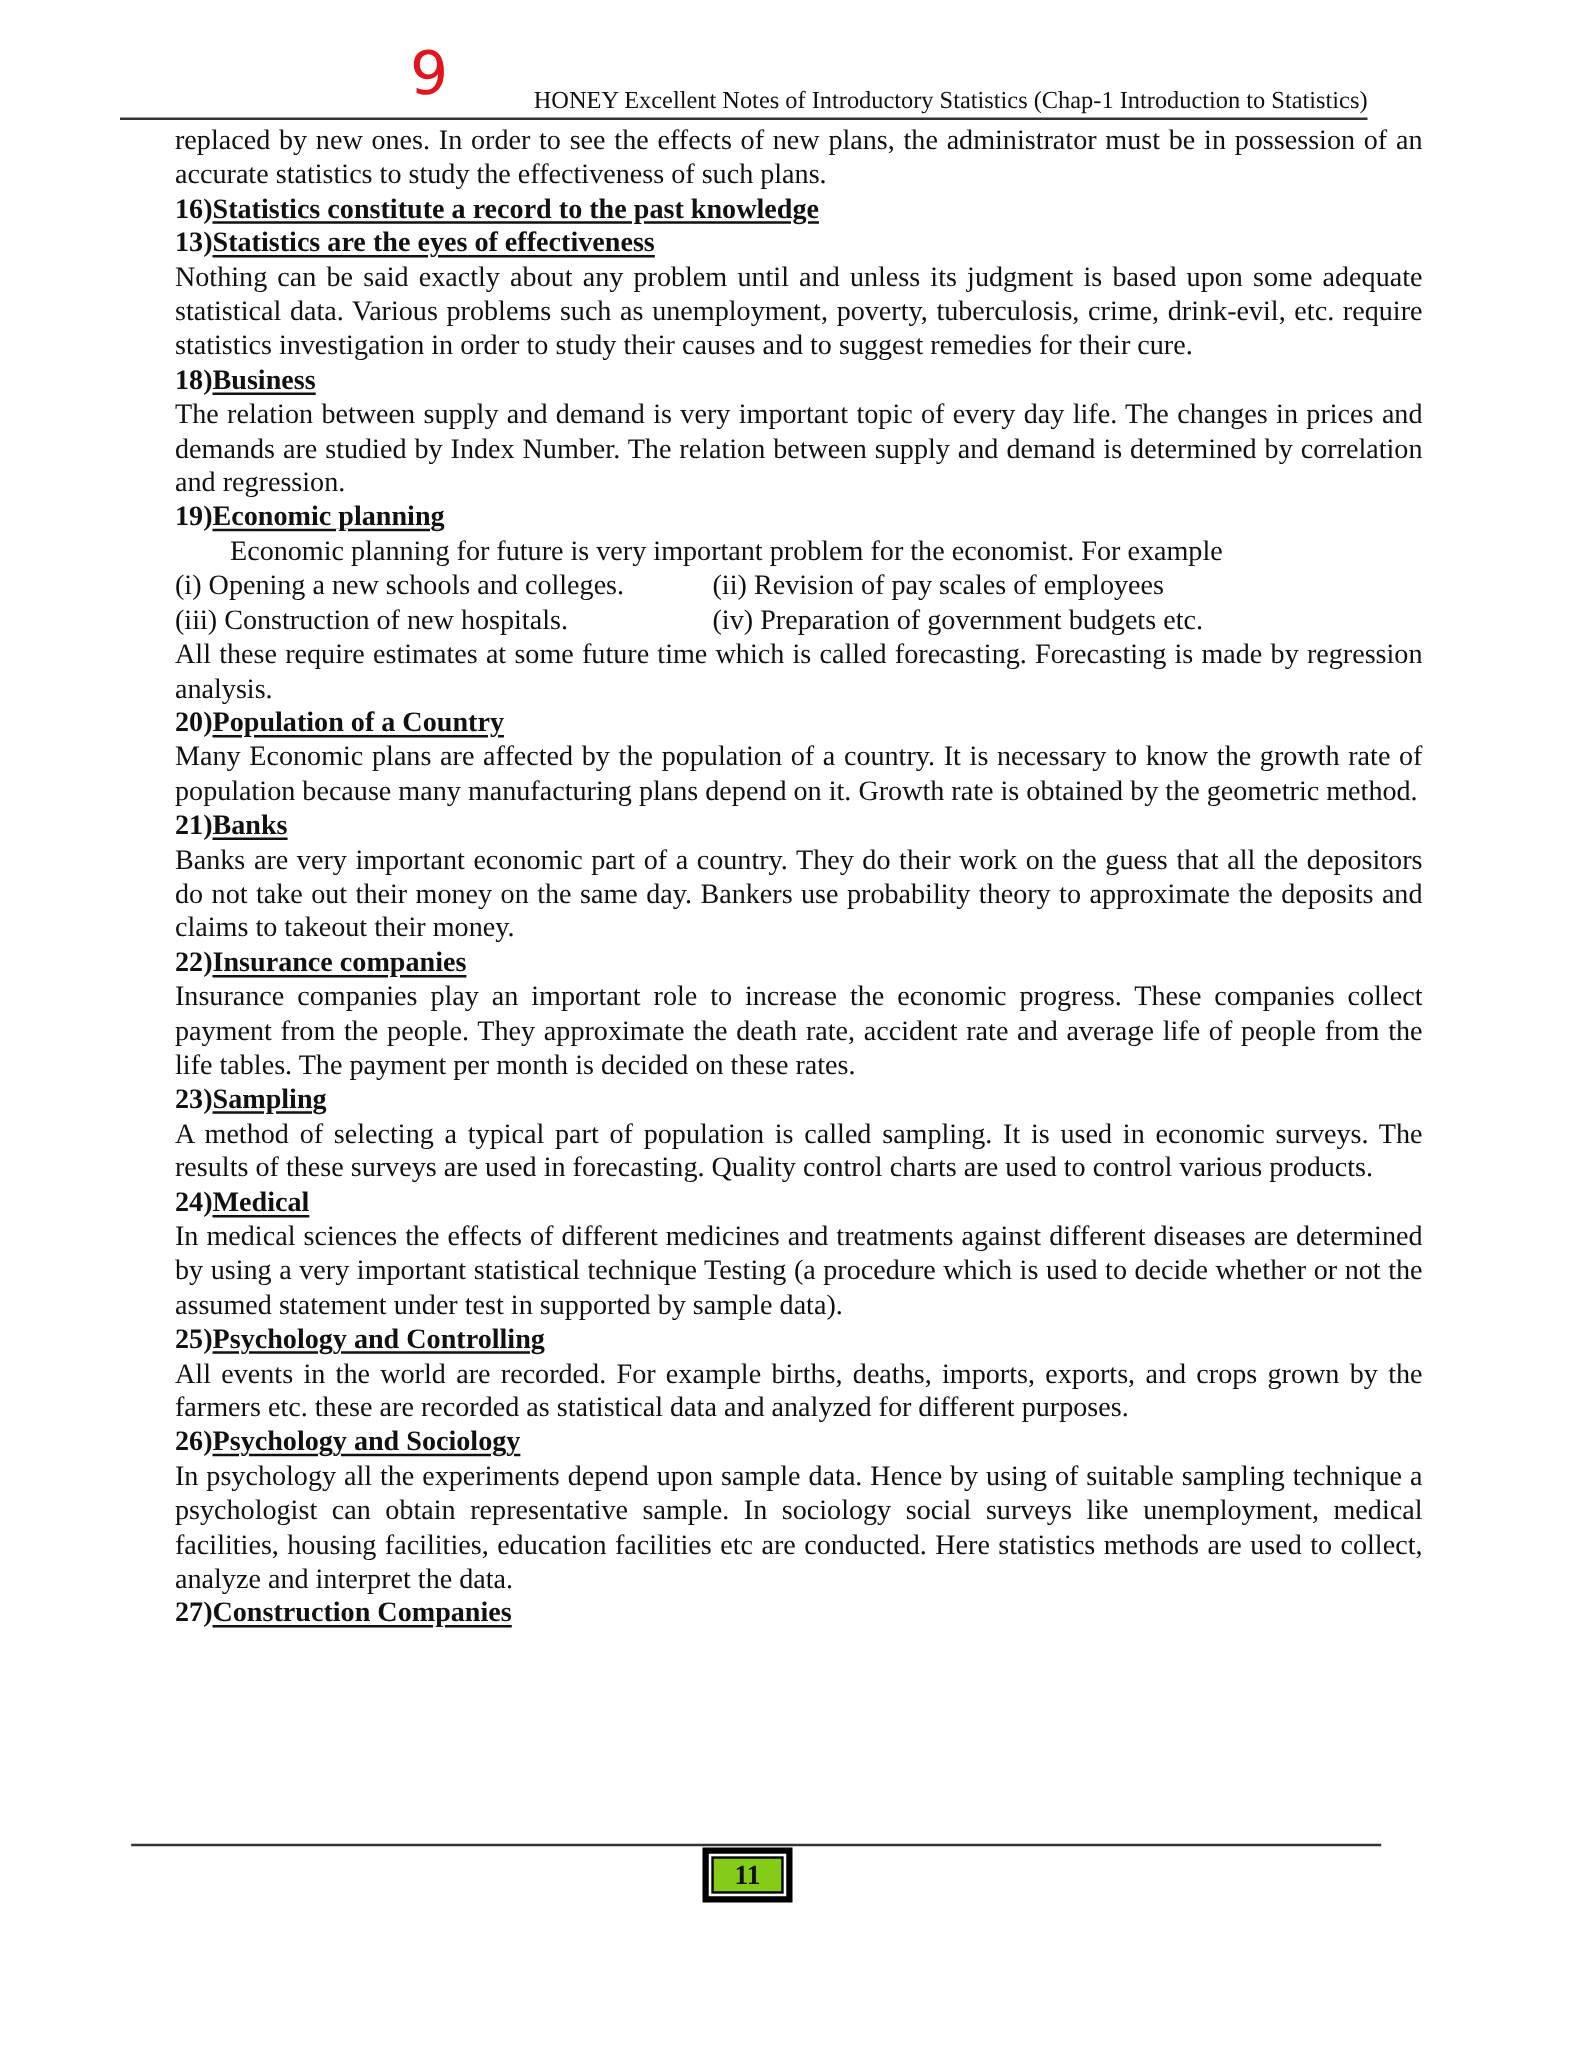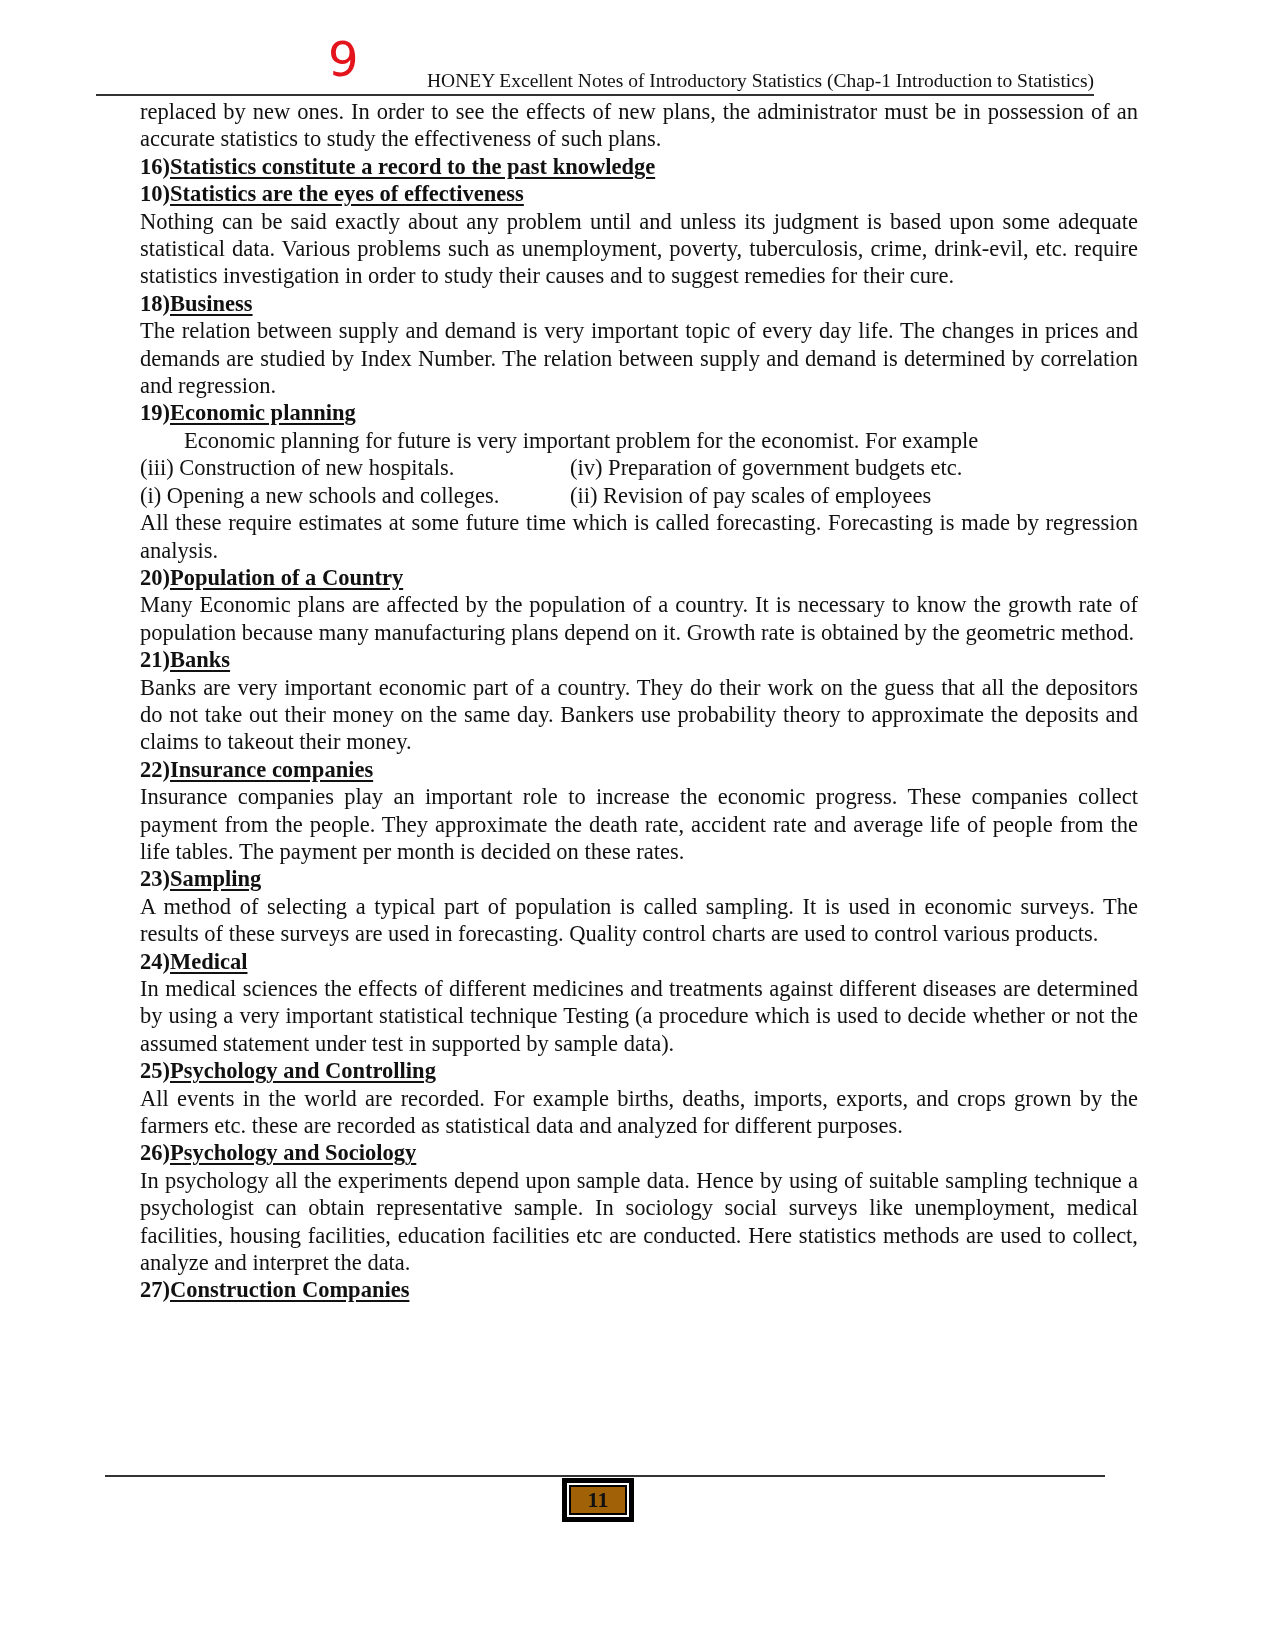--- a/index.html
+++ b/index.html
@@ -13,57 +13,57 @@
              font-size: 22.5px; line-height: 27.4px; margin-left: 32px; }
   .content p { margin: 0; text-align: justify; }
   .heading { font-weight: bold; margin: 0; }
   .heading .title { text-decoration: underline; text-decoration-thickness: 2px; text-underline-offset: 3px; }
   .indent { padding-left: 44px; }
   .list-row { display: flex; }
   .list-row span:first-child { width: 430px; }
   .footer-rule { position: absolute; left: 105px; top: 1475px; width: 1000px; height: 0; border-top: 2px solid #333; }
   .page-box { position: absolute; left: 562px; top: 1478px; width: 72px; height: 44px; background: #000;
               display: flex; align-items: center; justify-content: center; }
-  .page-box-inner { width: 58px; height: 30px; background: #a16207; border: 2px solid #000; outline: 2px solid #fff;
+  .page-box-inner { width: 58px; height: 30px; background: #84cc16; border: 2px solid #000; outline: 2px solid #fff;
                     box-sizing: border-box; display: flex; align-items: center; justify-content: center;
                     font-weight: bold; font-size: 22px; }
 </style>
 </head>
 <body>
 
 <div class="marker">9</div>
 <div class="header">HONEY Excellent Notes of Introductory Statistics (Chap-1 Introduction to Statistics)</div>
 
 <div class="content">
   <p>replaced by new ones. In order to see the effects of new plans, the administrator must be in possession of an accurate statistics to study the effectiveness of such plans.</p>
 
   <div>
     <p class="heading"><span>16)</span><span class="title">Statistics constitute a record to the past knowledge</span></p>
   </div>
 
   <div>
-    <p class="heading"><span>10)</span><span class="title">Statistics are the eyes of effectiveness</span></p>
+    <p class="heading"><span>13)</span><span class="title">Statistics are the eyes of effectiveness</span></p>
     <p>Nothing can be said exactly about any problem until and unless its judgment is based upon some adequate statistical data. Various problems such as unemployment, poverty, tuberculosis, crime, drink-evil, etc. require statistics investigation in order to study their causes and to suggest remedies for their cure.</p>
   </div>
 
   <div>
     <p class="heading"><span>18)</span><span class="title">Business</span></p>
     <p>The relation between supply and demand is very important topic of every day life. The changes in prices and demands are studied by Index Number. The relation between supply and demand is determined by correlation and regression.</p>
   </div>
 
   <div>
     <p class="heading"><span>19)</span><span class="title">Economic planning</span></p>
     <p class="indent">Economic planning for future is very important problem for the economist. For example</p>
     <div class="list-row">
+      <span>(i) Opening a new schools and colleges.</span>
+      <span>(ii) Revision of pay scales of employees</span>
+    </div>
+    <div class="list-row">
       <span>(iii) Construction of new hospitals.</span>
       <span>(iv) Preparation of government budgets etc.</span>
-    </div>
-    <div class="list-row">
-      <span>(i) Opening a new schools and colleges.</span>
-      <span>(ii) Revision of pay scales of employees</span>
     </div>
     <p>All these require estimates at some future time which is called forecasting. Forecasting is made by regression analysis.</p>
   </div>
 
   <div>
     <p class="heading"><span>20)</span><span class="title">Population of a Country</span></p>
     <p>Many Economic plans are affected by the population of a country. It is necessary to know the growth rate of population because many manufacturing plans depend on it. Growth rate is obtained by the geometric method.</p>
   </div>
 
   <div>

